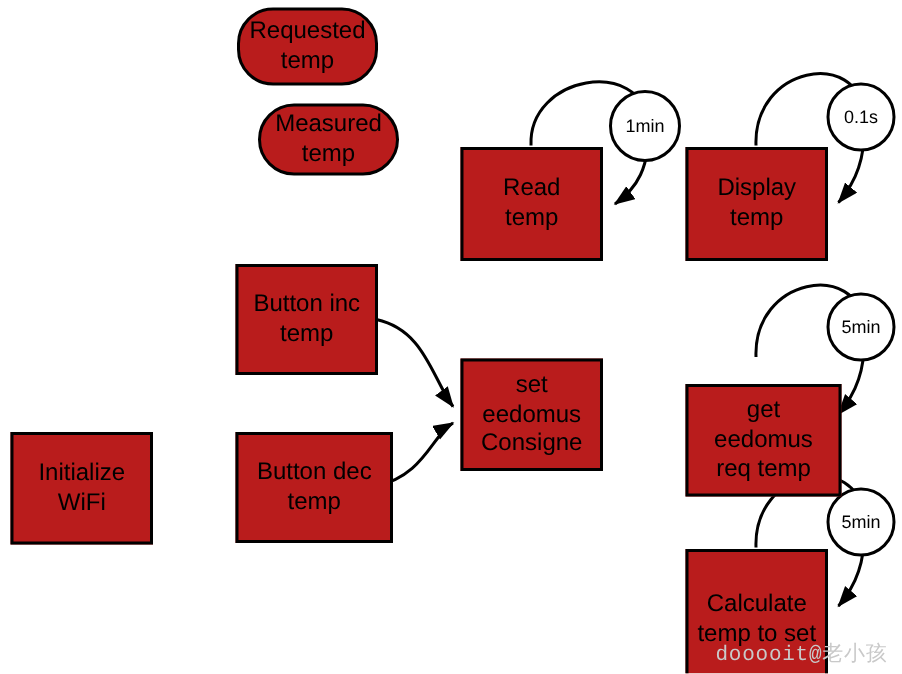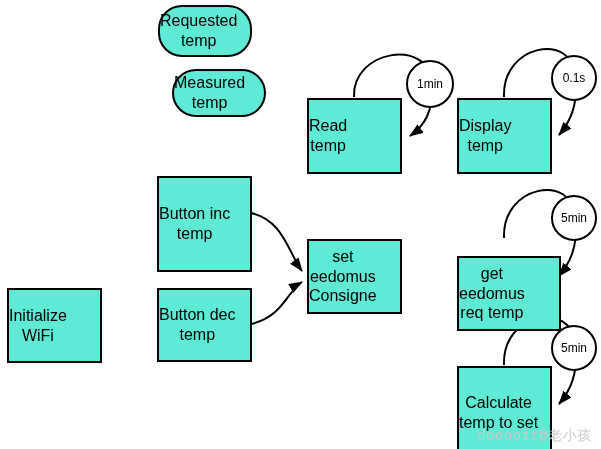--- a/index.html
+++ b/index.html
@@ -9,21 +9,21 @@
   }
   .edges { position:absolute; left:0; top:0; }
   .edge { fill:none; stroke:#000000; stroke-width:2; }
   .timer-circle { fill:#ffffff; stroke:#000000; stroke-width:2; }
   .timer-label {
     font-family:"Liberation Sans", sans-serif; font-size:12px;
     text-anchor:middle; fill:#000000;
   }
   .node {
     position:absolute; box-sizing:border-box; border:2px solid #000000;
-    background:#5eead4; display:flex; align-items:center; 
+    background:#b91c1c; display:flex; align-items:center; justify-content:center;
     text-align:center; font-size:16px; line-height:1.22; color:#000000;
     white-space:pre-line;
   }
   .stadium { border-radius:24px; }
   .watermark {
     position:absolute; left:477px; top:427px; font-size:14px;
     color:#c9c9c9; letter-spacing:0.5px;font-family:Liberation Mono, monospace;
   }
 </style>
 </head>
@@ -67,25 +67,25 @@
   </div>
 
   <div class="node" style="left:307px;top:98px;width:95px;height:76px">
     <span>Read
 temp</span>
   </div>
   <div class="node" style="left:457px;top:98px;width:95px;height:76px">
     <span>Display
 temp</span>
   </div>
-  <div class="node" style="left:157px;top:176px;width:95px;height:96px">
+  <div class="node" style="left:157px;top:176px;width:95px;height:74px">
     <span>Button inc
 temp</span>
   </div>
-  <div class="node" style="left:157px;top:288px;width:95px;height:74px">
+  <div class="node" style="left:157px;top:288px;width:105px;height:74px">
     <span>Button dec
 temp</span>
   </div>
   <div class="node" style="left:7px;top:288px;width:95px;height:75px">
     <span>Initialize
 WiFi</span>
   </div>
   <div class="node" style="left:307px;top:239px;width:95px;height:75px">
     <span>set
 eedomus

